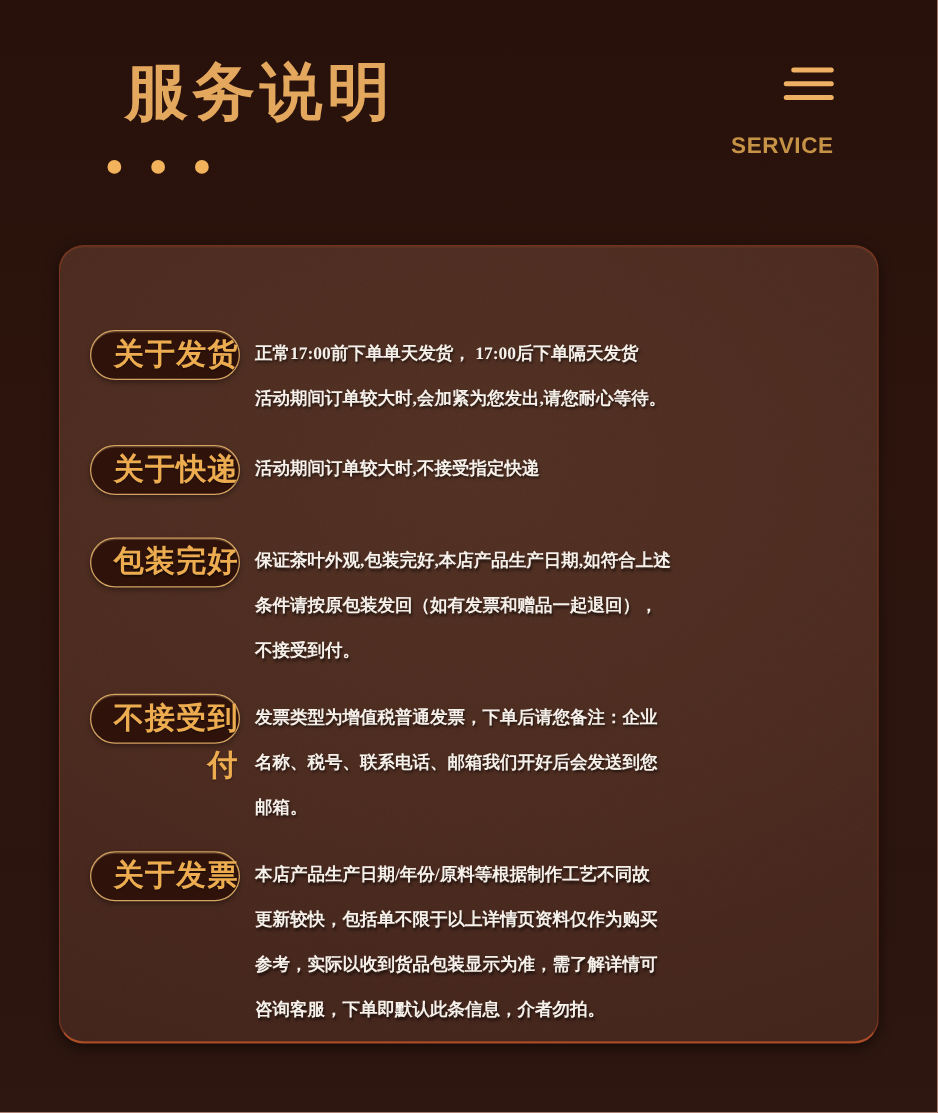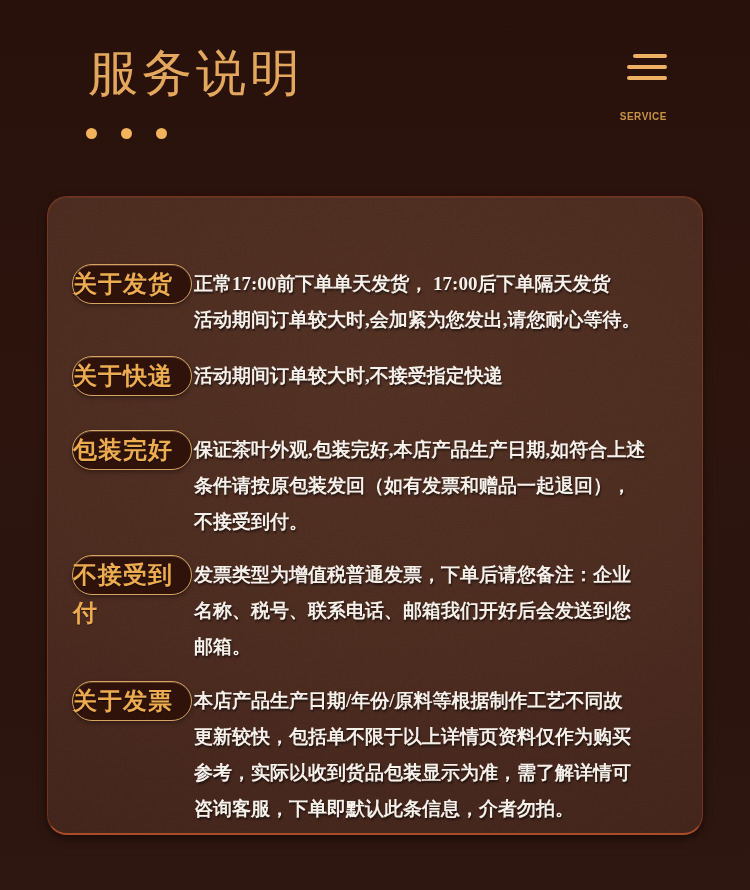--- a/index.html
+++ b/index.html
@@ -3,34 +3,34 @@
 <meta charset="utf-8">
 <style>
   html,body{margin:0;padding:0;}
   body{width:750px;height:890px;overflow:hidden;font-family:"Liberation Serif","DejaVu Serif",serif;}
   .page{
     position:relative;width:750px;height:890px;
     background:linear-gradient(180deg,#29110b 0%, #2d150e 45%, #2b140e 78%, #2e1710 100%);
   }
   
   .page-title{
-    position:absolute;left:88px;top:40px;margin:0;
-    font-size:50px;font-weight:normal;letter-spacing:4px;
+    position:absolute;left:100px;top:40px;margin:0;
+    font-size:50px;font-weight:bold;letter-spacing:4px;
     color:var(--c-gold_title,#e3a75d);
   }
   .title-dots{position:absolute;left:86px;top:128px;display:flex;gap:24px;}
   .title-dots span{width:11px;height:11px;border-radius:50%;background:var(--c-dot,#f2b35c);}
   .menu-icon{position:absolute;right:83px;top:54px;width:40px;height:26px;
     display:flex;flex-direction:column;justify-content:space-between;align-items:flex-end;}
   .menu-icon i{display:block;height:4px;border-radius:2px;background:var(--c-menu_icon,#eeb163);width:40px;}
   .menu-icon i:first-child{width:34px;}
   .header-subtitle{
     position:absolute;right:83px;top:104px;text-align:right;
     font-family:"Liberation Sans","DejaVu Sans",sans-serif;
-    font-size:10px;font-weight:bold;letter-spacing:.5px;line-height:25px;
+    font-size:18px;font-weight:bold;letter-spacing:.5px;line-height:25px;
     color:var(--c-subtitle,#c69347);
   }
   
   .panel{
     position:absolute;left:47px;top:196px;width:656px;height:639px;
     box-sizing:border-box;border-radius:20px;overflow:hidden;
     background:radial-gradient(120% 90% at 50% 28%, #503023 0%, #4a2a1f 50%, #3e221a 100%);
     border:1px solid rgba(160,65,32,.55);
     border-bottom:2px solid #a94c27;
     box-shadow:0 3px 10px rgba(0,0,0,.5), inset 0 1px 0 rgba(255,150,90,.10);
@@ -38,28 +38,28 @@
   .panel-noise{position:absolute;left:0;top:0;mix-blend-mode:overlay;pointer-events:none;}
   .service-row{position:absolute;left:0;width:100%;}
   .row-badge{
     position:absolute;left:24px;top:0;width:120px;height:40px;
     box-sizing:border-box;border-radius:20px;
     background:var(--c-badge_bg,#2f130b);
     border:1px solid var(--c-badge_border,rgba(214,164,98,.55));
     box-shadow:inset 0 1px 0 rgba(255,220,160,.22), 0 2px 4px rgba(0,0,0,.35);
     color:var(--c-gold_label,#ecac4f);
     font-size:24px;font-weight:bold;letter-spacing:1px;
-    line-height:38px;text-align:left;
+    line-height:38px;text-align:right;
     text-shadow:0 1px 1px rgba(0,0,0,.5);
     font-family:Liberation Serif, serif;
   }
   .row-text{
-    position:absolute;left:146px;top:2px;width:496px;
+    position:absolute;left:156px;top:2px;width:496px;
     color:var(--c-body_text,#f5f0ea);
-    font-size:19px;line-height:36px;font-weight:bold;
+    font-size:14px;line-height:36px;font-weight:bold;
     white-space:pre-line;
     text-shadow:1px 2px 2px rgba(0,0,0,.55);
   }
   .row-1{top:67px;}  .row-2{top:159px;}  .row-3{top:233px;}
   .row-4{top:358px;} .row-5{top:484px;}
 </style>
 </head>
 <body>
 
 <div class="page">

